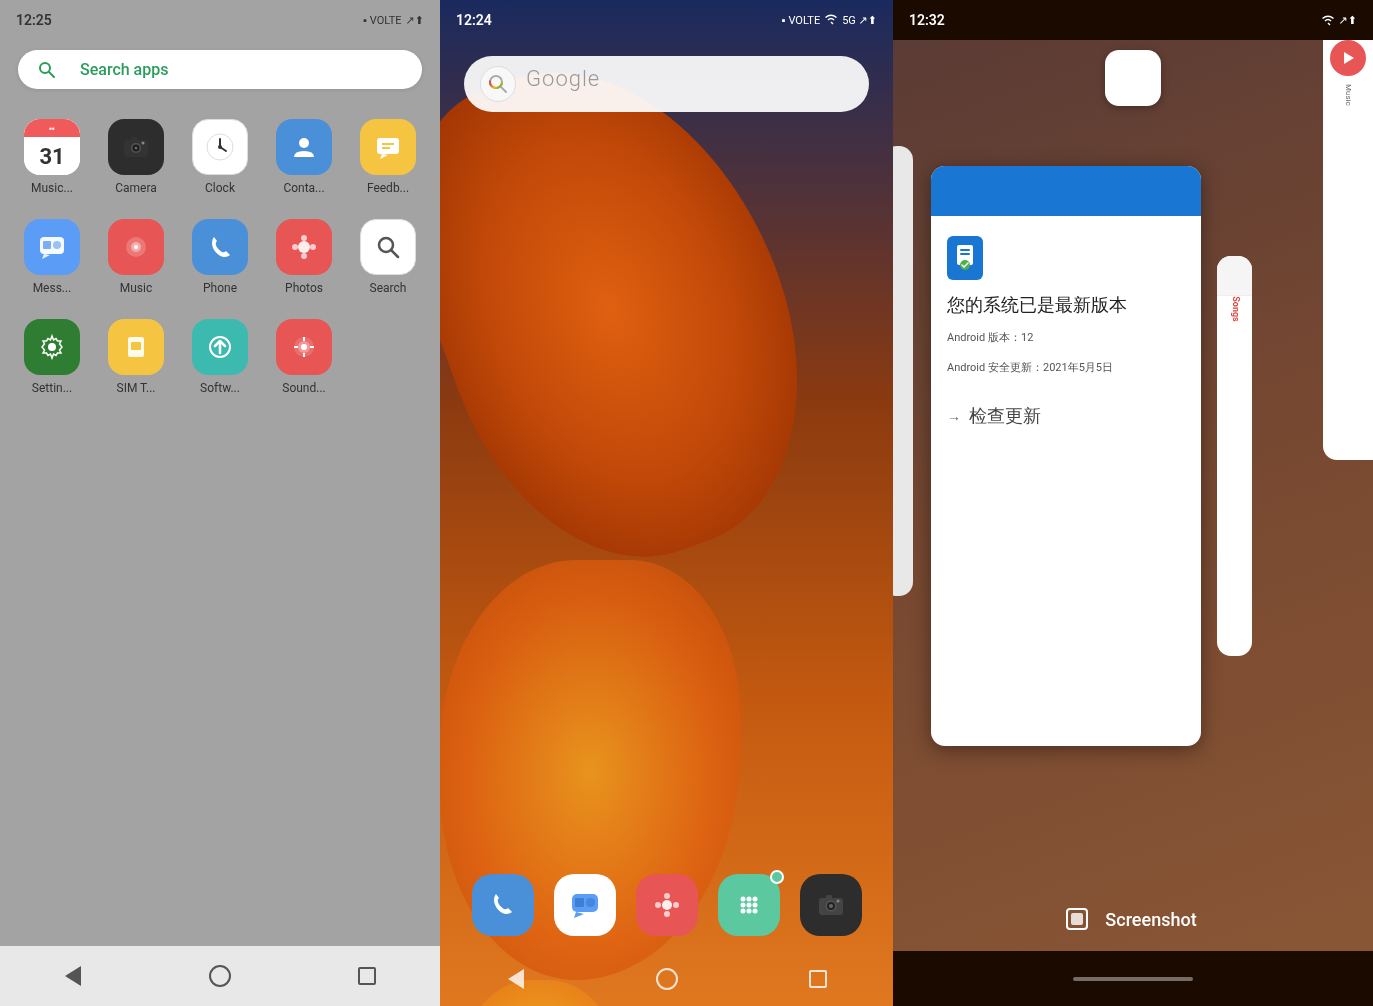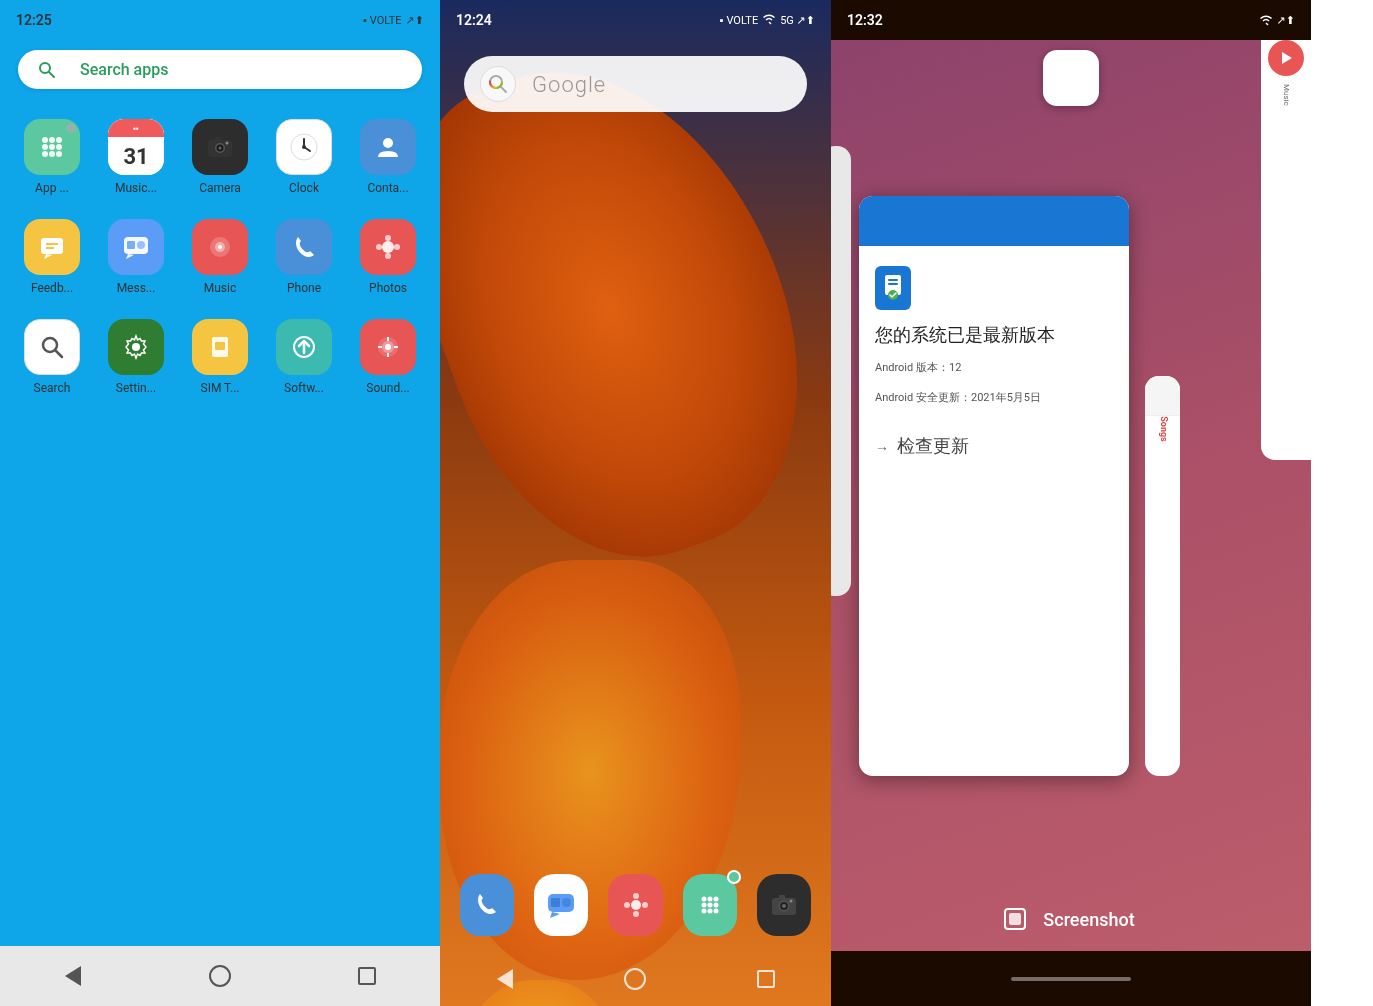--- a/index.html
+++ b/index.html
@@ -9,21 +9,21 @@
       display: flex;
       flex-direction: row;
       font-family: 'Roboto', Arial, sans-serif;
       overflow: hidden;
     }
 
     
     .panel-1 {
       width: 440px;
       height: 1006px;
-      background: #0ea5e9;
+      background: #a3a3a3;
       display: flex;
       flex-direction: column;
       position: relative;
     }
     .status-bar-1 {
       height: 40px;
       display: flex;
       align-items: center;
       justify-content: space-between;
       padding: 0 16px;
@@ -110,21 +110,21 @@
     .icon-phone { background: #4a90d9; }
     .icon-photos { background: #e85555; }
     .icon-search { background: white; border: 1px solid #ddd; color: #555; }
     .icon-settings { background: #2e7d32; }
     .icon-sim { background: #f5c542; }
     .icon-software { background: #3dbab0; }
     .icon-sound { background: #e85555; }
 
     
     .panel-2 {
-      width: 391px;
+      width: 453px;
       height: 1006px;
       background: linear-gradient(180deg, #1a2a5e 0%, #8b3a10 40%, #c45a10 70%, #e07820 100%);
       display: flex;
       flex-direction: column;
       position: relative;
       overflow: hidden;
     }
     .wallpaper-shape {
       position: absolute;
       top: 60px;
@@ -171,22 +171,21 @@
       font-size: 13px;
     }
     .google-search-bar {
       position: relative;
       z-index: 10;
       margin: 16px 24px;
       background: rgba(255,255,255,0.92);
       border-radius: 30px;
       padding: 10px 16px;
       display: flex;
-      align-items: center;
-      gap: 16px;
+      gap: 10px;
     }
     .google-search-icon {
       width: 36px;
       height: 36px;
       border-radius: 50%;
       background: #f8f8f8;
       border: 1px solid #ddd;
       display: flex;
       align-items: center;
       justify-content: center;
@@ -239,21 +238,21 @@
       display: flex;
       align-items: center;
       justify-content: space-around;
       z-index: 10;
     }
 
     
     .panel-3 {
       width: 480px;
       height: 1006px;
-      background: #8b5cf6;
+      background: #0c4a6e;
       display: flex;
       flex-direction: column;
       position: relative;
       overflow: hidden;
     }
     .status-bar-3 {
       height: 40px;
       display: flex;
       align-items: center;
       justify-content: space-between;
@@ -271,23 +270,23 @@
       background: linear-gradient(160deg, #8b3010 0%, #c04808 50%, #e06010 100%);
       opacity: 0.6;
     }
     
     .app-cards-area {
       position: relative;
       z-index: 5;
       display: flex;
       flex-direction: row;
       gap: 16px;
-      padding: 20px 8px;
+      padding: 20px 18px;
       height: 680px;
-      align-items: flex-end;
+      align-items: center;
     }
     .app-card {
       background: white;
       border-radius: 14px;
       overflow: hidden;
       box-shadow: 0 4px 20px rgba(0,0,0,0.4);
     }
     .card-system-update {
       width: 270px;
       height: 580px;
@@ -499,37 +498,20 @@
       <svg width="18" height="18" viewBox="0 0 18 18">
         <circle cx="7" cy="7" r="5" fill="none" stroke="#2a9d5c" stroke-width="2"></circle>
         <line x1="11" y1="11" x2="16" y2="16" stroke="#2a9d5c" stroke-width="2" stroke-linecap="round"></line>
       </svg>
     </div>
     <span>Search apps</span>
   </div>
 
   <div class="app-grid">
 
-    <div class="app-item">
-      <div class="app-icon icon-app">
-        <svg width="30" height="30" viewBox="0 0 30 30">
-          <circle cx="8" cy="8" r="3" fill="white" opacity="0.9"></circle>
-          <circle cx="15" cy="8" r="3" fill="white" opacity="0.9"></circle>
-          <circle cx="22" cy="8" r="3" fill="white" opacity="0.9"></circle>
-          <circle cx="8" cy="15" r="3" fill="white" opacity="0.9"></circle>
-          <circle cx="15" cy="15" r="3" fill="white" opacity="0.9"></circle>
-          <circle cx="22" cy="15" r="3" fill="white" opacity="0.9"></circle>
-          <circle cx="8" cy="22" r="3" fill="white" opacity="0.9"></circle>
-          <circle cx="15" cy="22" r="3" fill="white" opacity="0.9"></circle>
-          <circle cx="22" cy="22" r="3" fill="white" opacity="0.9"></circle>
-        </svg>
-        <div style="position:absolute;top:4px;right:4px;width:10px;height:10px;border-radius:50%;background:#aaa;opacity:0.7;"></div>
-      </div>
-      <span class="app-label">App ...</span>
-    </div>
     <div class="app-item">
       <div class="app-icon" style="background:white;padding:0;overflow:hidden;">
         <div class="calendar-inner">
           <div class="cal-top">▪▪</div>
           <div class="cal-num">31</div>
         </div>
       </div>
       <span class="app-label">Music...</span>
     </div>
     <div class="app-item">

